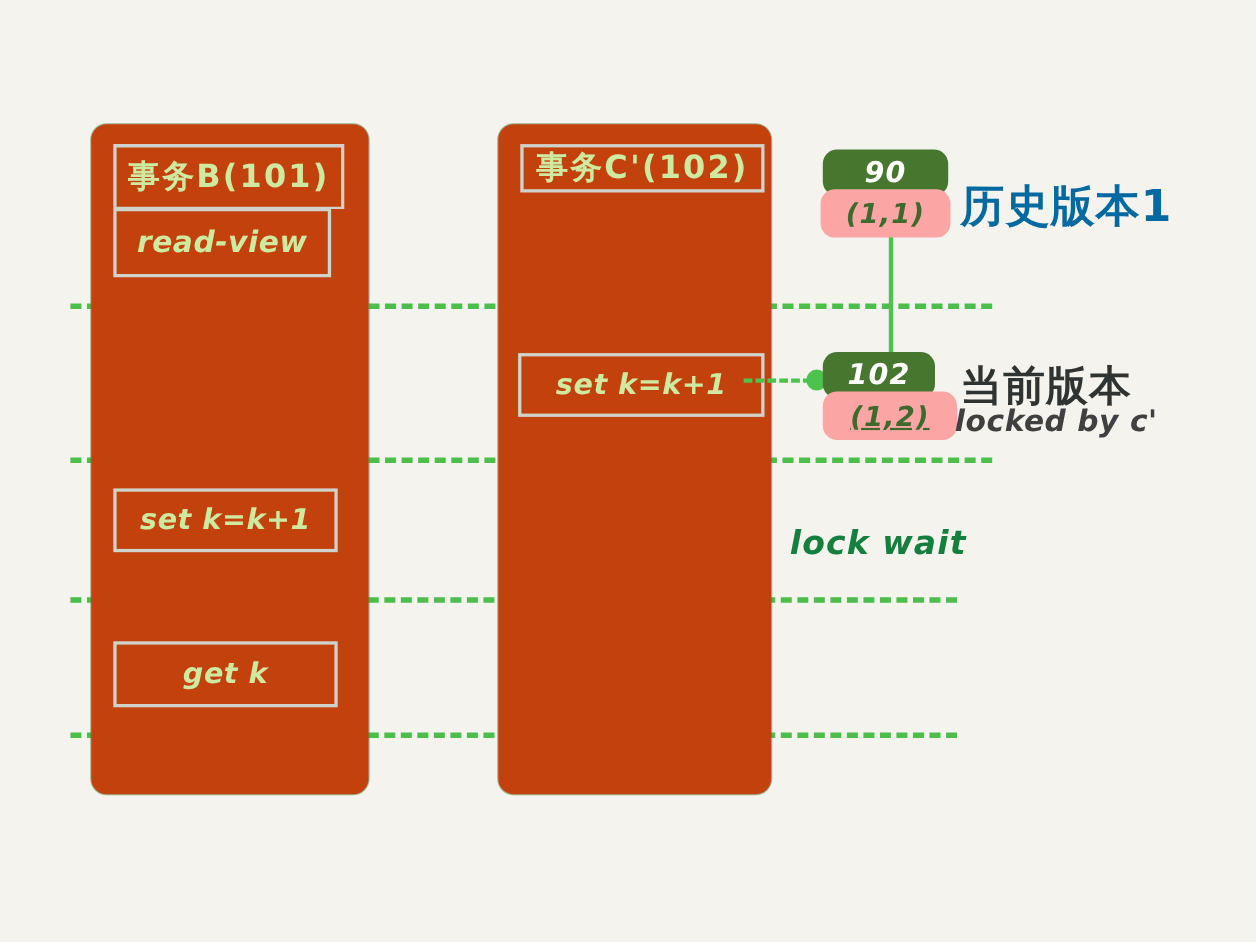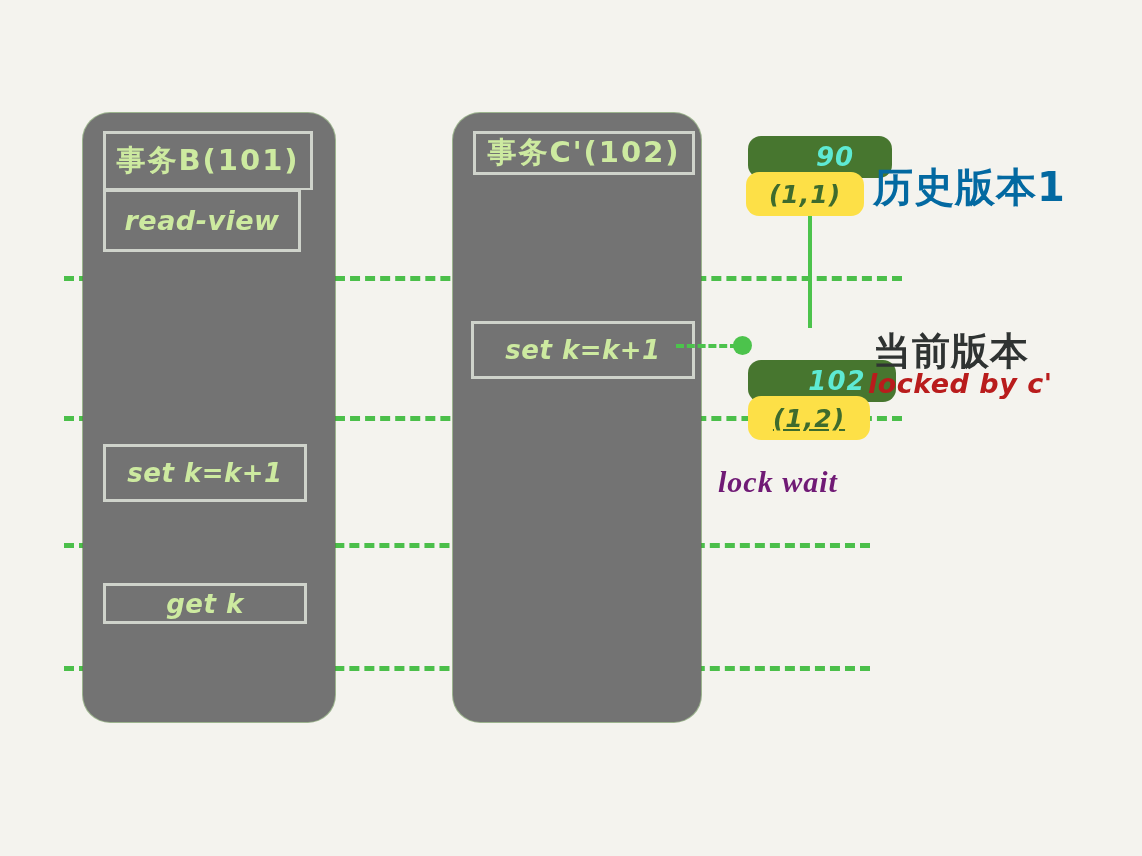--- a/index.html
+++ b/index.html
@@ -14,22 +14,22 @@
     position: relative;
     width: 1142px;
     height: 856px;
     background: #f4f3ee;
     overflow: hidden;
   }
 
   
   .txn-column {
     position: absolute;
-    background: #737373;
-    border-radius: 27px;
+    background: #c2410c;
+    border-radius: 14px;
     box-shadow: 0 0 0 1px rgba(83,128,64,0.55);
   }
   #col-b { left: 83px;  top: 113px; width: 252px; height: 609px; }
   #col-c { left: 453px; top: 113px; width: 248px; height: 609px; }
 
   
   .op-box {
     position: absolute;
     border: 3px solid #cfd3cb;
     display: flex;
@@ -41,21 +41,21 @@
     letter-spacing: 0.5px;
     font-style: italic;
     text-align: center;
     box-sizing: border-box;
   }
   .op-box.cn { font-style: normal; letter-spacing: 2px; }
 
   #box-title-b   { left: 20px;  top: 18px;  width: 210px; height: 59px; font-size: 29px; border-bottom-width: 2px; }
   #box-readview  { left: 20px;  top: 77px;  width: 198px; height: 62px; font-size: 27px; border-top-width: 2px; }
   #box-setk-b    { left: 20px;  top: 331px; width: 204px; height: 58px; font-size: 26px; }
-  #box-getk-b    { left: 20px;  top: 470px; width: 204px; height: 41px; font-size: 26px; text-align: center; }
+  #box-getk-b    { left: 20px;  top: 470px; width: 204px; height: 60px; font-size: 26px; text-align: center; }
   #box-title-c   { left: 20px;  top: 18px;  width: 222px; height: 44px; font-size: 29px; }
   #box-setk-c    { left: 18px;  top: 208px; width: 224px; height: 58px; font-size: 26px; }
 
   
   .timeline {
     position: absolute;
     height: 0;
     border-top: 5px dashed #3dbb3d;
     opacity: 0.92;
   }
@@ -75,34 +75,33 @@
     justify-content: center;
     font-family: "DejaVu Sans", sans-serif;
     font-weight: 700;
     font-style: italic;
     letter-spacing: 1px;
   }
   .ver-top {
     width: 114px; height: 42px;
     background: #47762f;
     border-radius: 13px;
-    color: #5eead4;
+    color: #ffffff;
     font-size: 26px;
-    padding-left: 30px;
   }
   .ver-bot {
     width: 118px; height: 44px;
-    background: #fde047;
+    background: #fca5a5;
     border-radius: 13px;
     color: #3e6b2d;
     font-size: 25px;
     margin-top: -6px;
     margin-left: -2px;
   }
-  #ver-curr .ver-top { width: 118px; margin-top: 40px; }
+  #ver-curr .ver-top { width: 102px; }
   #ver-curr .ver-bot { width: 122px; margin-left: 0px; text-decoration: underline; }
 
   
   #ver-arrow {
     position: absolute;
     left: 808px;
     top: 196px;
     width: 4px;
     height: 132px;
     background: #4cc34c;
@@ -133,22 +132,22 @@
 
   
   .annot {
     position: absolute;
     font-family: "DejaVu Sans", sans-serif;
     font-weight: 700;
     white-space: nowrap;
   }
   #annot-hist  { left: 873px; top: 160px; font-size: 40px; color: #0369a1; letter-spacing: 1px; }
   #annot-curr  { left: 873px; top: 326px; font-size: 38px; color: #2f3332; letter-spacing: 1px; }
-  #annot-locked{ left: 868px; top: 368px; font-size: 27px; color: #b91c1c; font-style: italic; letter-spacing: 0.5px; }
-  #annot-wait  { left: 718px; top: 465px; font-size: 30px; color: #701a75; font-style: italic; letter-spacing: 1px; font-family: Liberation Serif, serif; }
+  #annot-locked{ left: 868px; top: 368px; font-size: 27px; color: #404040; font-style: italic; letter-spacing: 0.5px; }
+  #annot-wait  { left: 718px; top: 477px; font-size: 30px; color: #15803d; font-style: italic; letter-spacing: 1px; }
 </style>
 </head>
 <body>
 
 <div id="canvas">
 
   <div class="timeline" id="tl-1"></div>
   <div class="timeline" id="tl-2"></div>
   <div class="timeline" id="tl-3"></div>
   <div class="timeline" id="tl-4"></div>

